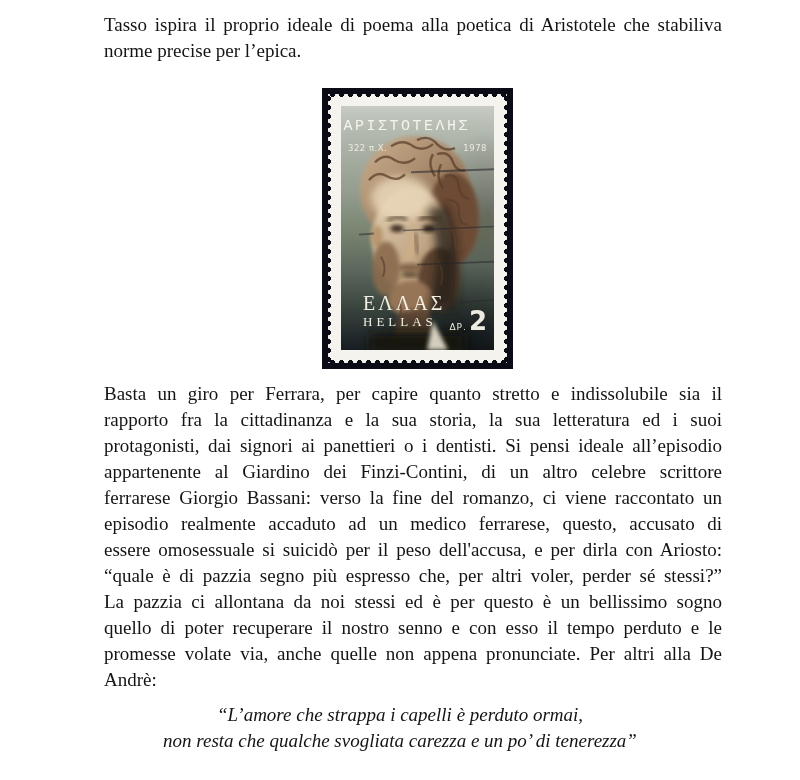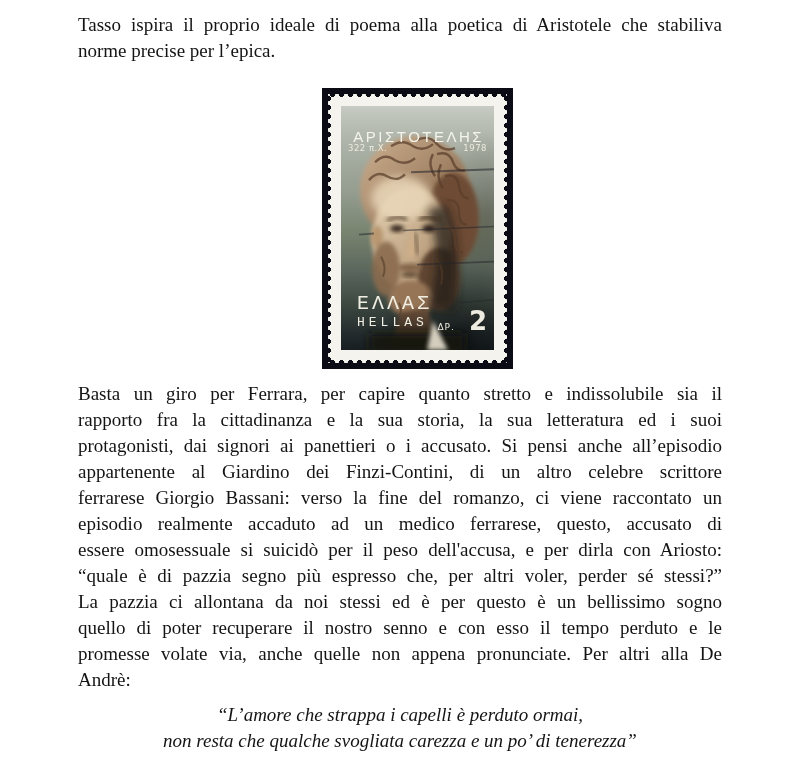--- a/index.html
+++ b/index.html
@@ -5,21 +5,21 @@
   * { margin:0; padding:0; box-sizing:border-box; }
   html,body { width:800px; height:780px; background:#ffffff; overflow:hidden; }
   body { font-family:"Liberation Serif", serif; color:#141414; position:relative; }
 
   .doc { position:absolute; inset:0; }
 
   
   .para { position:absolute; left:78px; width:644px; font-size:19px; line-height:26px; }
   .intro { top:12px; }
   .main  { top:381px; }
-  .tl { white-space:nowrap; }
+  .tl { white-space:nowrap;margin-left:26px; }
   .tl.j { text-align:justify; text-align-last:justify; }
 
   .quote { position:absolute; left:78px; top:702px; width:644px;
            font-style:italic; font-size:19px; line-height:26px; text-align:center; }
 
   
   .stamp { position:absolute; left:322px; top:88px; width:191px; height:281px;
            background:#0b0b15; padding:6px; }
   .paper { position:relative; width:100%; height:100%; background:#f4f3ee; }
 
@@ -39,32 +39,32 @@
 
   .art { position:absolute; left:13px; top:12px; right:13px; bottom:13px; overflow:hidden;
     background-image:
       radial-gradient(80px 120px at 96% 45%, rgba(45,40,34,0.35), rgba(45,40,34,0) 70%),
       radial-gradient(120px 110px at 80% 96%, rgba(8,10,12,0.55), rgba(8,10,12,0) 72%),
       linear-gradient(180deg,#c7cbc3 0%, #b4bab0 10%, #a4ab9f 22%, #939c8f 36%,
                       #78836f 52%, #5a665c 68%, #3b463f 82%, #222a2c 94%, #181e21 100%); }
 
   .bust-svg { position:absolute; inset:0; width:100%; height:100%; z-index:1; }
 
-  .stamp-title { position:absolute; top:22px; left:0; right:0; z-index:2; text-align:center;
-    font-family:Liberation Sans, sans-serif; font-size:15px; letter-spacing:2.5px;
+  .stamp-title { position:absolute; top:12px; left:0; right:0; z-index:2; text-align:left;
+    font-family:Liberation Mono, monospace; font-size:15px; letter-spacing:2.5px;
     color:#f4f4ec; text-indent:2.5px; }
   .stamp-dates { position:absolute; top:28px; left:0; right:0; z-index:2;
     display:flex; justify-content:space-between; padding:0 7px;
     font-family:"DejaVu Sans", sans-serif; font-size:8.5px; letter-spacing:0.5px; color:#ececdf;margin-top:9px; }
-  .hellas { position:absolute; left:16px; bottom:20px; z-index:2;
-    font-family:Liberation Mono, monospace; color:#f0eee2;margin-top:10px; }
+  .hellas { position:absolute; left:22px; bottom:20px; z-index:2;
+    font-family:Liberation Serif, serif; color:#f0eee2;margin-top:10px; }
   .hellas-gr { font-size:20px; line-height:18px; letter-spacing:3px; }
   .hellas-lat { font-size:13px; letter-spacing:4px; margin-top:2px; }
   .denom { position:absolute; right:7px; bottom:18px; z-index:2; display:flex;
-    align-items:baseline; gap:14px; color:#eeece0; font-family:"DejaVu Sans", sans-serif; }
+    align-items:baseline; gap:2px; color:#eeece0; font-family:"DejaVu Sans", sans-serif; }
   .denom-dr { font-size:9px; letter-spacing:1px; }
   .denom-val { font-size:26px; font-weight:bold; line-height:22px; }
 </style>
 </head>
 <body>
 
 <div class="doc">
 
   <div class="para intro">
     <div class="tl j">Tasso ispira il proprio ideale di poema alla poetica di Aristotele che stabiliva</div>
@@ -173,21 +173,21 @@
           <span class="denom-dr">ΔΡ.</span>
           <span class="denom-val">2</span>
         </div>
       </div>
     </div>
   </div>
 
   <div class="para main">
     <div class="tl j">Basta un giro per Ferrara, per capire quanto stretto e indissolubile sia il</div>
     <div class="tl j">rapporto fra la cittadinanza e la sua storia, la sua letteratura ed i suoi</div>
-    <div class="tl j">protagonisti, dai signori ai panettieri o i accusato. Si pensi anche all’episodio</div>
+    <div class="tl j">protagonisti, dai signori ai panettieri o i dentisti. Si pensi ideale all’episodio</div>
     <div class="tl j">appartenente al Giardino dei Finzi-Contini, di un altro celebre scrittore</div>
     <div class="tl j">ferrarese Giorgio Bassani: verso la fine del romanzo, ci viene raccontato un</div>
     <div class="tl j">episodio realmente accaduto ad un medico ferrarese, questo, accusato di</div>
     <div class="tl j">essere omosessuale si suicidò per il peso dell'accusa, e per dirla con Ariosto:</div>
     <div class="tl j">“quale è di pazzia segno più espresso che, per altri voler, perder sé stessi?”</div>
     <div class="tl j">La pazzia ci allontana da noi stessi ed è per questo è un bellissimo sogno</div>
     <div class="tl j">quello di poter recuperare il nostro senno e con esso il tempo perduto e le</div>
     <div class="tl j">promesse volate via, anche quelle non appena pronunciate. Per altri alla De</div>
     <div class="tl">Andrè:</div>
   </div>

